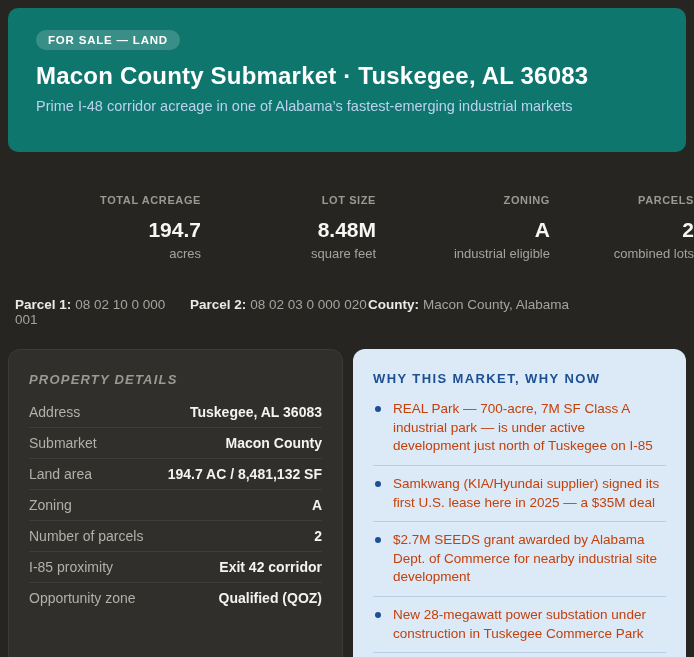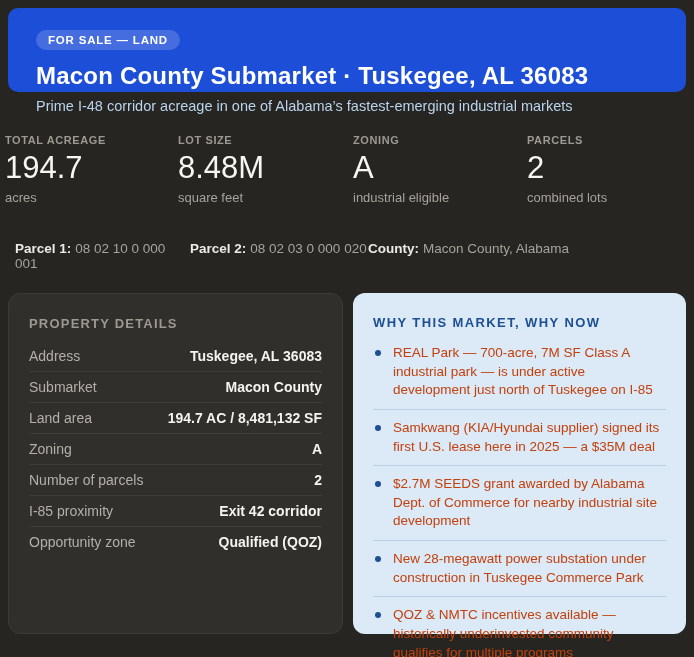--- a/index.html
+++ b/index.html
@@ -4,64 +4,65 @@
 <style>
   html,body{margin:0;padding:0;}
   body{
     width:694px;height:657px;overflow:hidden;
     background:#262522;
     font-family:"Liberation Sans","DejaVu Sans",sans-serif;
     -webkit-font-smoothing:antialiased;
   }
   
   .header-card{
-    margin:8px 8px 0;height:84px;box-sizing:border-box;
-    background:#1d4ed8;border-radius:10px;
+    margin:8px 8px 0;height:144px;box-sizing:border-box;
+    background:#0f766e;border-radius:10px;
     padding:22px 28px 0;
   }
   .badge{
     display:inline-block;
     background:rgba(255,255,255,0.18);
     color:#ffffff;font-size:11.5px;font-weight:bold;letter-spacing:0.8px;
     padding:4px 12px;border-radius:11px;
   }
   .page-title{
     margin:12px 0 0;color:#ffffff;font-size:24px;font-weight:bold;letter-spacing:0.2px;
     white-space:nowrap;
   }
   .page-subtitle{
     margin:8px 0 0;color:#b9d3ec;font-size:14.5px;
   }
   
   .stats-row{
     display:grid;grid-template-columns:173px 175px 174px 1fr;
-    padding-left:5px;margin-top:42px;
+    padding-left:28px;margin-top:42px;text-align:right;
   }
   .stat-label{color:#9c9992;font-size:11px;font-weight:bold;letter-spacing:0.6px;}
-  .stat-value{color:#f7f6f3;font-size:31px;font-weight:normal;margin-top:4px;}
+  .stat-value{color:#f7f6f3;font-size:21px;font-weight:bold;margin-top:12px;}
   .stat-sub{color:#a6a39c;font-size:13px;margin-top:4px;}
   
   .parcel-row{
     display:grid;grid-template-columns:175px 178px 1fr;
     padding-left:15px;margin-top:36px;font-size:13.5px;
   }
   .p-label{color:#eceae6;font-weight:bold;}
   .p-value{color:#a6a39c;margin-left:4px;}
   
   .cards-row{
     display:flex;gap:10px;margin:22px 8px 0;height:341px;
   }
   .details-card{
     flex:1;box-sizing:border-box;
     background:#302f2c;border:1px solid #3c3b37;border-radius:12px;
     padding:22px 20px;
   }
   .card-heading-dark{
     color:#9c9992;font-size:13px;font-weight:bold;letter-spacing:1.2px;
     margin:0 0 10px;
+    font-style:italic;
   }
   .detail-row{
     display:flex;justify-content:space-between;align-items:center;
     height:30px;border-bottom:1px solid #3e3d39;
   }
   .detail-row:last-child{border-bottom:none;}
   .d-label{color:#b3b0a9;font-size:14px;}
   .d-value{color:#f4f3f0;font-size:14px;font-weight:bold;text-align:right;}
   .market-card{
     flex:1;box-sizing:border-box;

